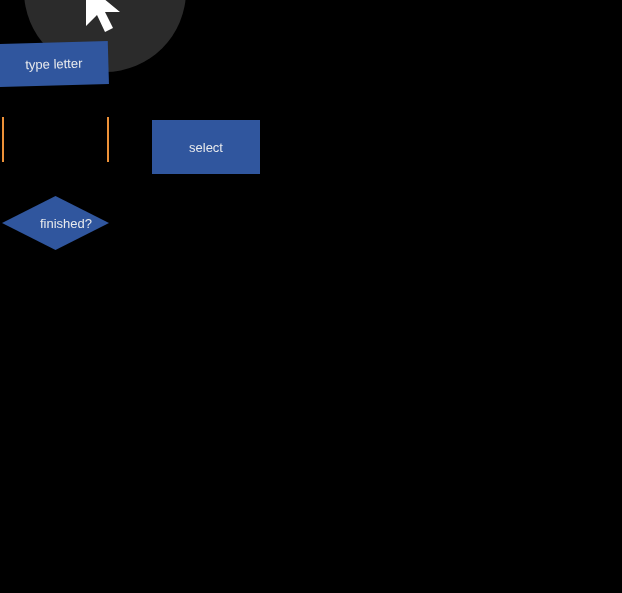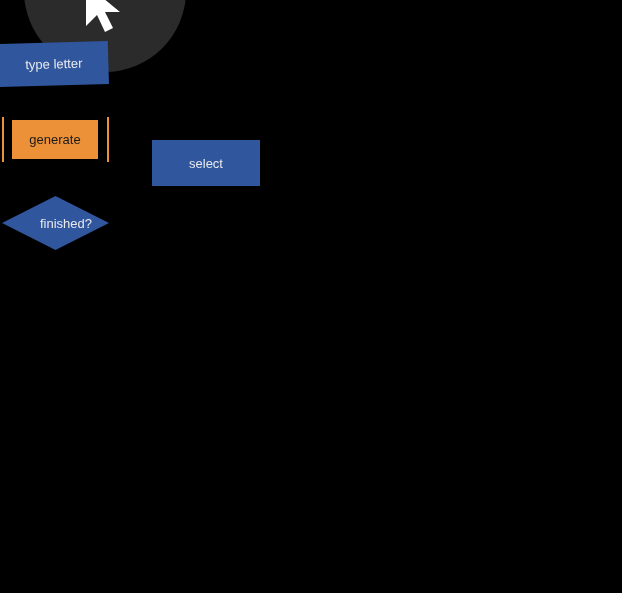--- a/index.html
+++ b/index.html
@@ -86,25 +86,22 @@
 
   <div id="cursor-highlight" style="left: 24px; top: -90px; width: 162px; height: 162px; background: rgb(43, 43, 43);"></div>
 
   <div class="node rect" id="node-type-letter" style="left: 0px; top: 44px; width: 109px; height: 43px; color: rgb(232, 234, 237); background: rgb(48, 86, 158); transform: rotate(-1.6deg);">
     <span>type letter</span>
   </div>
 
   <div class="caret-bar" id="bar-left" style="left: 2px; top: 117px; width: 2px; height: 45px; background: rgb(237, 145, 56);"></div>
   <div class="caret-bar" id="bar-right" style="left: 107px; top: 117px; width: 2px; height: 45px; background: rgb(237, 145, 56);"></div>
 
-  <div class="node rect" id="node-generate" style="left: 12px; top: 120px; width: 86px; height: 39px; color: rgb(27, 27, 27); background: rgb(237, 145, 56);">
-    <span>generate</span>
-  </div>
 
-  <div class="node rect" id="node-select" style="left: 152px; top: 120px; width: 108px; height: 46px; color: rgb(232, 234, 237); background: rgb(48, 86, 158); margin-top: 20px;">
+  <div class="node rect" id="node-select" style="left: 152px; top: 120px; width: 108px; height: 54px; color: rgb(232, 234, 237); background: rgb(48, 86, 158);">
     <span>select</span>
   </div>
 
   <div class="node diamond" id="node-finished" style="left: 2px; top: 196px; width: 107px; height: 54px; color: rgb(232, 234, 237);">
     <svg class="dshape" viewBox="0 0 100 100" preserveAspectRatio="none">
       <polygon points="50,0 100,50 50,100 0,50" fill="#30569E"></polygon>
     </svg>
     <span class="dlabel">finished?</span>
   </div>
 

